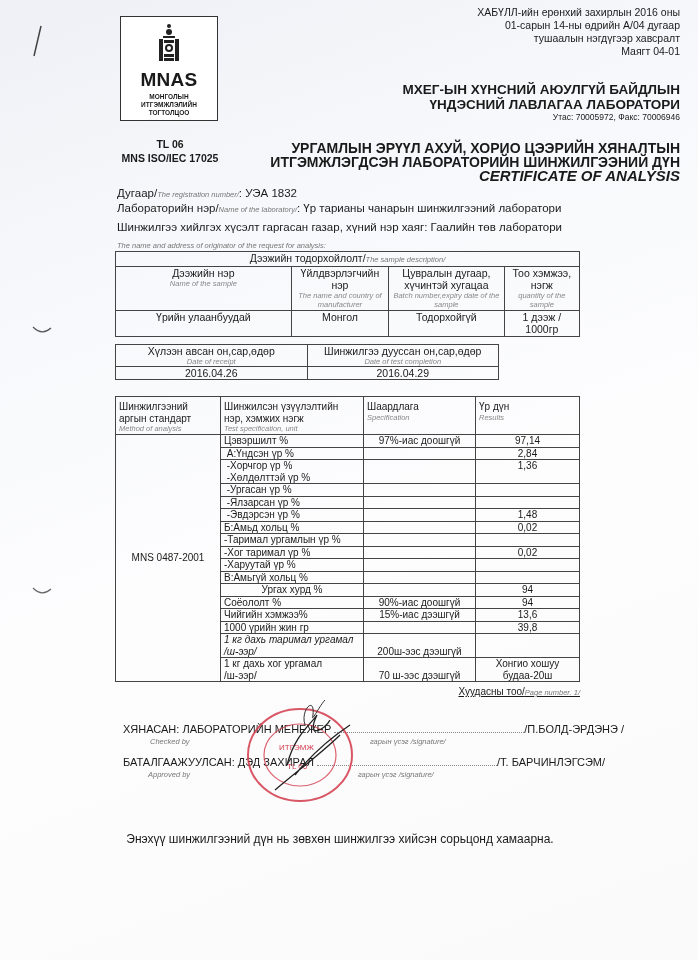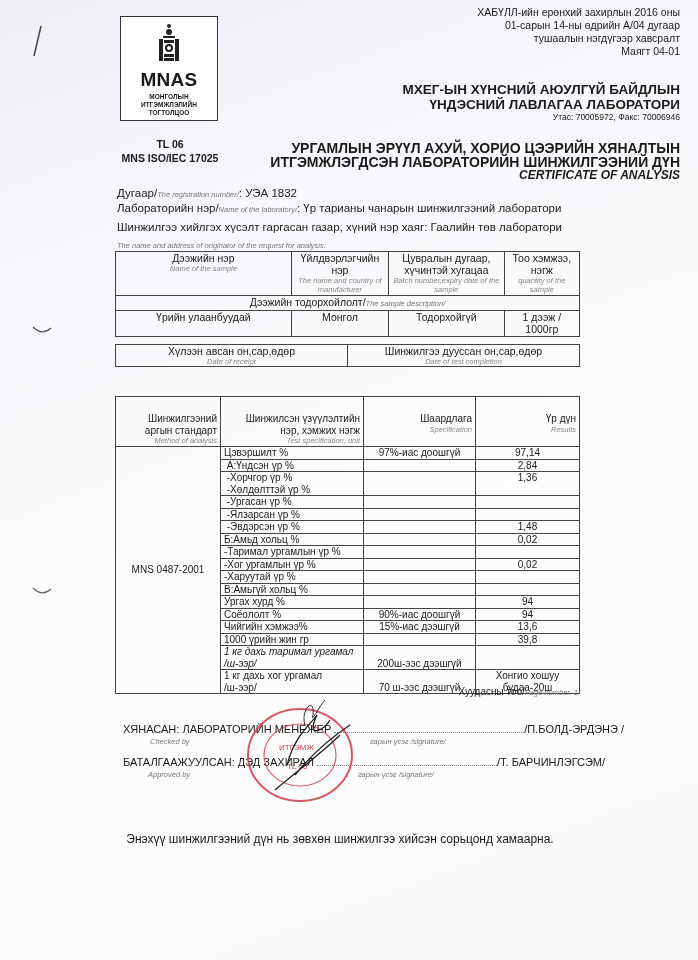--- a/index.html
+++ b/index.html
@@ -22,35 +22,35 @@
   .logo-emblem { margin: 6px auto 0; width: 30px; height: 40px; }
   .logo-title { font-weight: bold; font-size: 19px; margin-top: 2px; letter-spacing: 0.3px; }
   .logo-sub { font-size: 6.5px; font-weight: bold; line-height: 8px; margin-top: 2px; }
   .accred { left: 110px; top: 137px; width: 120px; text-align: center; font-weight: bold; font-size: 10.5px; line-height: 14px; }
   .decree { right: 18px; top: 6px; text-align: right; font-size: 10.5px; line-height: 13px; margin-left: 36px; }
   .lab-head { right: 18px; top: 82px; text-align: right; }
   .lab-head .t { font-weight: bold; font-size: 13.5px; line-height: 15px; }
   .lab-head .a { font-size: 8.5px; line-height: 10px; }
   .cert-head { right: 18px; top: 141px; text-align: right; }
   .cert-head .t { font-weight: bold; font-size: 14px; line-height: 14px; }
-  .cert-head .e { font-weight: bold; font-style: italic; font-size: 12px; line-height: 13px; }
+  .cert-head .e { font-weight: bold; font-style: italic; font-size: 15px; line-height: 13px; }
   .field { left: 117px; font-size: 11.5px; white-space: nowrap; }
   .en-small { font-style: italic; font-size: 7.5px; color: #777; }
   table { border-collapse: collapse; }
   td, th { border: 1px solid #444; padding: 0 3px; font-weight: normal; }
   .sub { display: block; font-style: italic; font-size: 7.5px; color: #888; line-height: 9px; }
   .t1 { left: 115px; top: 251px; width: 465px; font-size: 10.5px; text-align: center; }
   .t1 td { line-height: 12px; vertical-align: top; }
-  .t2 { left: 115px; top: 344px; width: 465px; font-size: 10.5px; text-align: center; }
+  .t2 { left: 115px; top: 344px; width: 384px; font-size: 10.5px; text-align: center; }
   .t2 td { line-height: 12px; }
   .t3 { left: 115px; top: 396px; width: 465px; font-size: 10px; }
   .t3 td { line-height: 11.5px; height: 11.5px; }
-  .t3 .hdr td { text-align: right; vertical-align: top; padding-top: 16px; padding-bottom: 1px; }
+  .t3 .hdr td { text-align: left; vertical-align: top; padding-top: 4px; padding-bottom: 1px; }
   .t3 .c { text-align: center; }
-  .pageno { right: 118px; top: 686px; font-size: 10px; }
+  .pageno { right: 118px; top: 686px; font-size: 10px; text-decoration: underline; }
   .sign-row { left: 123px; font-size: 11px; white-space: nowrap; }
   .sign-sub { font-style: italic; font-size: 7.5px; color: #777; }
   .dots { border-bottom: 1px dotted #888; display: inline-block; }
   .footer { left: 0; width: 680px; top: 833px; text-align: center; font-size: 12px; line-height: 13px; }
   .stamp { left: 235px; top: 695px; }
 </style>
 </head>
 <body>
 
 <div class="page-shade"></div>
@@ -112,45 +112,49 @@
 <div class="abs field" style="top:202px">
   <span>Лабораторийн нэр/</span><span class="en-small">Name of the laboratory/</span><span>: Үр тарианы чанарын шинжилгээний лаборатори</span>
 </div>
 <div class="abs field" style="top:221px">
   <span>Шинжилгээ хийлгэх хүсэлт гаргасан газар, хүний нэр хаяг:</span><span> Гаалийн төв лаборатори</span>
 </div>
 <div class="abs field en-small" style="top:241px">The name and address of originator of  the request  for analysis:</div>
 
 <table class="abs t1">
   <tbody>
-      <tr style="height:44px">
+      <tr>
+    <td colspan="4">
+      <span>Дээжийн тодорхойлолт/</span><span class="en-small">The sample description/</span>
+    </td>
+  </tr>
+  <tr style="height:44px">
     <td style="width:168px"><span>Дээжийн нэр</span><span class="sub">Name of the sample</span></td>
     <td style="width:90px"><span>Үйлдвэрлэгчийн нэр</span><span class="sub">The name and country of manufacturer</span></td>
     <td style="width:108px"><span>Цувралын дугаар, хүчинтэй хугацаа</span><span class="sub">Batch number,expiry date of the sample</span></td>
     <td style="width:68px"><span>Тоо хэмжээ, нэгж</span><span class="sub">quantity of the sample</span></td>
-  </tr>
-  <tr>
-    <td colspan="4">
-      <span>Дээжийн тодорхойлолт/</span><span class="en-small">The sample description/</span>
-    </td>
   </tr>
   <tr style="height:26px">
     <td>Үрийн улаанбуудай</td>
     <td>Монгол</td>
     <td>Тодорхойгүй</td>
     <td>1 дээж / 1000гр</td>
   </tr>
 </tbody>
   </table>
 
 <table class="abs t2">
   <tbody>
       <tr>
     <td style="width:50%"><span>Хүлээн авсан он,сар,өдөр</span><span class="sub">Date of receipt</span></td>
     <td><span>Шинжилгээ дууссан он,сар,өдөр</span><span class="sub">Date of test completion</span></td>
+  </tr>
+  <tr>
+    <td>2016.04.26</td>
+    <td>2016.04.29</td>
   </tr>
 </tbody>
   </table>
 
 <table class="abs t3" id="results">
   <tbody>
       <tr class="hdr" style="height:36px">
     <td style="width:98px"><span>Шинжилгээний аргын стандарт</span><span class="sub">Method of analysis</span></td>
     <td style="width:136px"><span>Шинжилсэн үзүүлэлтийн нэр, хэмжих нэгж</span><span class="sub">Test specification, unit</span></td>
     <td style="width:105px"><span>Шаардлага</span><span class="sub">Specification</span></td>
@@ -194,36 +198,36 @@
         <td style="white-space: pre;">Б:Амьд хольц %</td>
         <td class="c"></td>
         <td class="c">0,02</td>
       </tr>
       <tr>
         <td style="white-space: pre;">-Таримал ургамлын үр %</td>
         <td class="c"></td>
         <td class="c"></td>
       </tr>
       <tr>
-        <td style="white-space: pre;">-Хог ургамлын үр %</td>
+        <td style="white-space: pre;">-Хог таримал үр %</td>
         <td class="c"></td>
         <td class="c">0,02</td>
       </tr>
       <tr>
         <td style="white-space: pre;">-Харуутай үр %</td>
         <td class="c"></td>
         <td class="c"></td>
       </tr>
       <tr>
         <td style="white-space: pre;">В:Амьгүй хольц %</td>
         <td class="c"></td>
         <td class="c"></td>
       </tr>
       <tr>
-        <td style="white-space: pre;">Ургах хурд %</td>
+        <td style="white-space: pre; text-align: center;">Ургах хурд %</td>
         <td class="c"></td>
         <td class="c">94</td>
       </tr>
       <tr>
         <td style="white-space: pre;">Соёололт %</td>
         <td class="c">90%-иас доошгүй</td>
         <td class="c">94</td>
       </tr>
       <tr>
         <td style="white-space: pre;">Чийгийн хэмжээ%</td>

